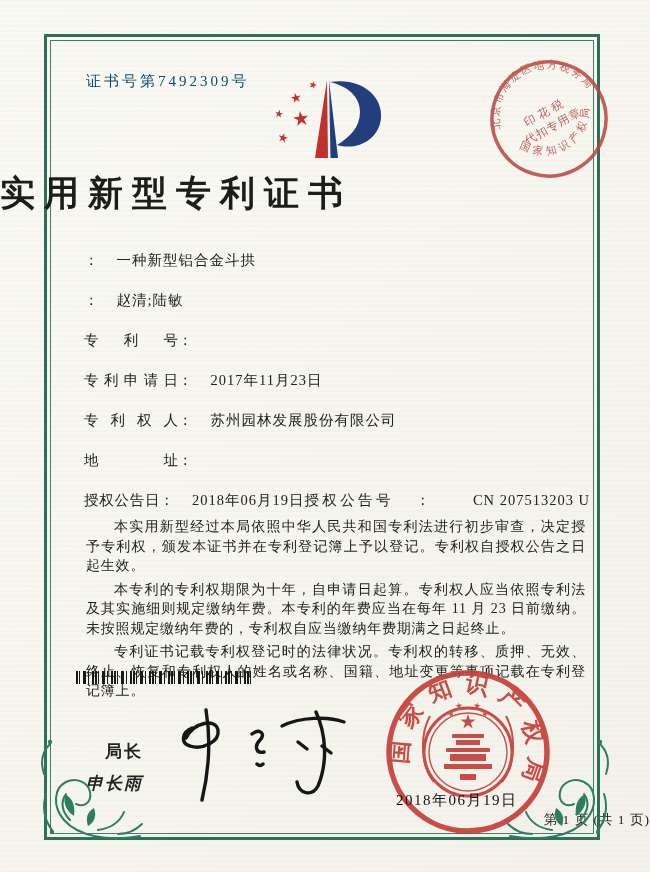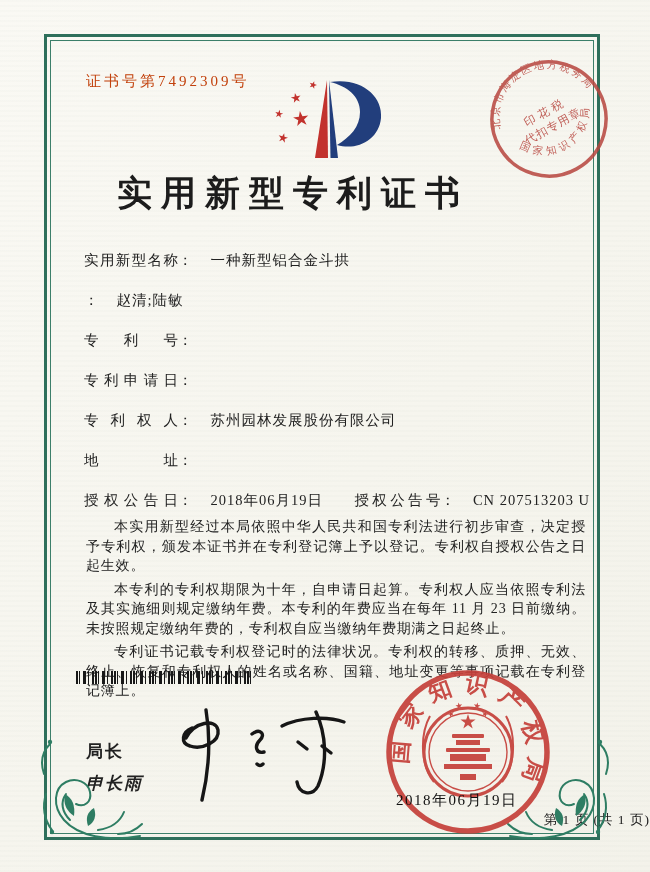--- a/index.html
+++ b/index.html
@@ -16,54 +16,54 @@
       linear-gradient(135deg,#faf9f4 0%,#f6f5ee 55%,#f3f2ea 100%);
   }
   .frame{
     position:absolute;left:44px;top:34px;width:556px;height:806px;
     border:3px solid #2e6f5b;box-sizing:border-box;
   }
   .frame-inner{
     position:absolute;inset:3px;border:1px solid #3c7f6a;
   }
   .cert-no{
-    position:absolute;left:86px;top:72px;font-size:15px;letter-spacing:3px;color:#c2410c;
+    position:absolute;left:86px;top:72px;font-size:15px;letter-spacing:3px;color:#0c4a6e;
   }
   .logo{position:absolute;left:260px;top:74px;width:132px;height:94px;}
   .title{
-    position:absolute;left:0;top:170px;width:586px;text-align:center;
+    position:absolute;left:0;top:170px;width:586px;text-align:left;
     font-size:35px;font-weight:bold;letter-spacing:9px;color:#1c1c1c;
   }
   .fields{position:absolute;left:84px;top:240px;width:506px;font-size:14.5px;}
   .frow{height:40px;line-height:40px;display:flex;white-space:nowrap;}
   .flabel{
     display:inline-block;width:94px;
     text-align:justify;text-align-last:justify;text-justify:inter-character;
     letter-spacing:0;
   }
   .fcolon{display:inline-block;margin:0 2px 0 0;}
   .fvalue{display:inline-block;margin-left:16px;letter-spacing:1px;}
-  .grant-group{margin-left:auto;display:flex;}
+  .grant-group{margin-left:auto;display:flex;gap:25px;}
   .grant-group .flabel{width:86px;}
   .bodytext{
     position:absolute;left:82px;top:513px;width:508px;
     font-size:14px;line-height:19.5px;letter-spacing:.8px;
     text-align:justify;
   }
   .bodytext p{margin:4px;text-indent:2em;}
   .barcode{
     position:absolute;left:76px;top:671px;width:176px;height:13px;
     background-image:repeating-linear-gradient(90deg,
       #181818 0 2px, rgba(0,0,0,0) 2px 3px,
       #181818 3px 4px, rgba(0,0,0,0) 4px 7px,
       #181818 7px 10px, rgba(0,0,0,0) 10px 12px,
       #181818 12px 13px, rgba(0,0,0,0) 13px 16px,
       #181818 16px 18px, rgba(0,0,0,0) 18px 19px);
   }
-  .officer{position:absolute;left:86px;top:740px;font-size:17px;font-weight:600;letter-spacing:2px;}
+  .officer{position:absolute;left:86px;top:740px;font-size:17px;font-weight:600;letter-spacing:2px;text-align:right;}
   .officer .name{margin-top:9px;font-style:italic;}
   .signature{position:absolute;left:158px;top:700px;width:210px;height:110px;z-index:6;}
   .seal{position:absolute;left:382px;top:666px;width:172px;height:172px;z-index:5;opacity:.92;}
   .seal-date{
     position:absolute;left:396px;top:791px;z-index:6;font-size:15px;letter-spacing:1.5px;color:#111;
   }
   .tax-stamp{
     position:absolute;left:486px;top:56px;width:126px;height:126px;z-index:5;
     transform:rotate(-29deg);opacity:.85;
   }
@@ -131,35 +131,35 @@
   <g fill="#223e7c">
     <polygon points="69,6 70.5,84 78,84"></polygon>
     <path d="M70,8 C101,3 123,22 121,44 C119,66 97,77 77,71 C90,63 100,53 100,38 C100,22 87,12 70,8 Z"></path>
   </g>
 </svg>
 
 <div class="title">实用新型专利证书</div>
 
 <div class="fields">
   <div class="frow">
-    <span class="flabel">实用新型名称</span>
       <span class="fcolon">：</span>
       <span class="fvalue">一种新型铝合金斗拱</span>
   </div>
   <div class="frow">
       <span class="fcolon">：</span>
       <span class="fvalue">赵清;陆敏</span>
   </div>
   <div class="frow">
     <span class="flabel">专利号</span>
       <span class="fcolon">：</span>
   </div>
   <div class="frow">
     <span class="flabel">专利申请日</span>
       <span class="fcolon">：</span>
+      <span class="fvalue">2017年11月23日</span>
   </div>
   <div class="frow">
     <span class="flabel">专利权人</span>
       <span class="fcolon">：</span>
       <span class="fvalue">苏州园林发展股份有限公司</span>
   </div>
   <div class="frow">
     <span class="flabel">地址</span>
       <span class="fcolon">：</span>
   </div>

